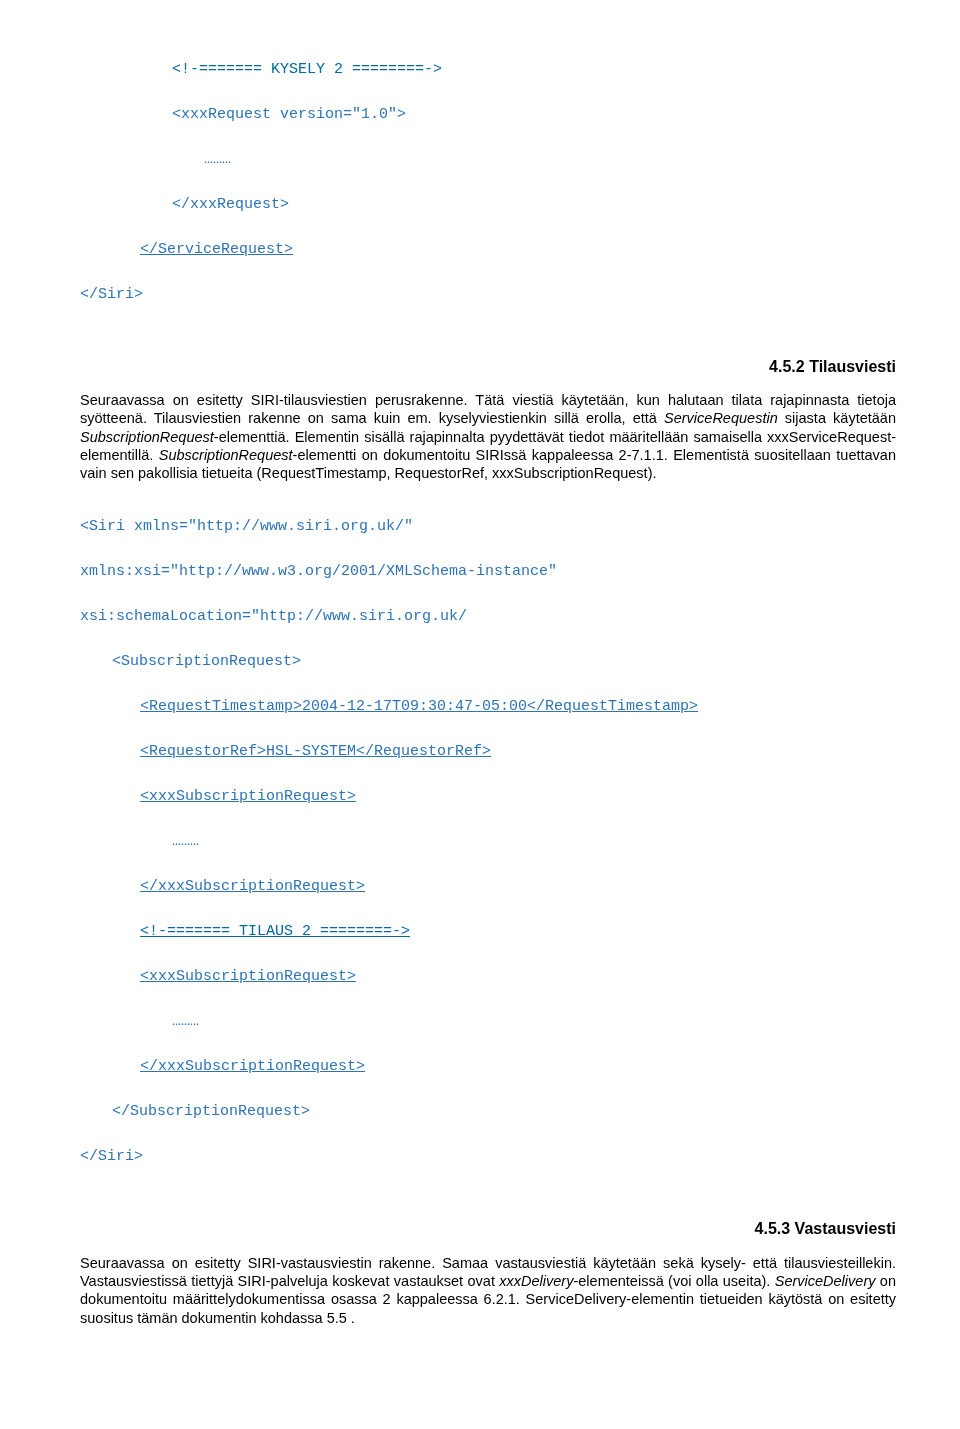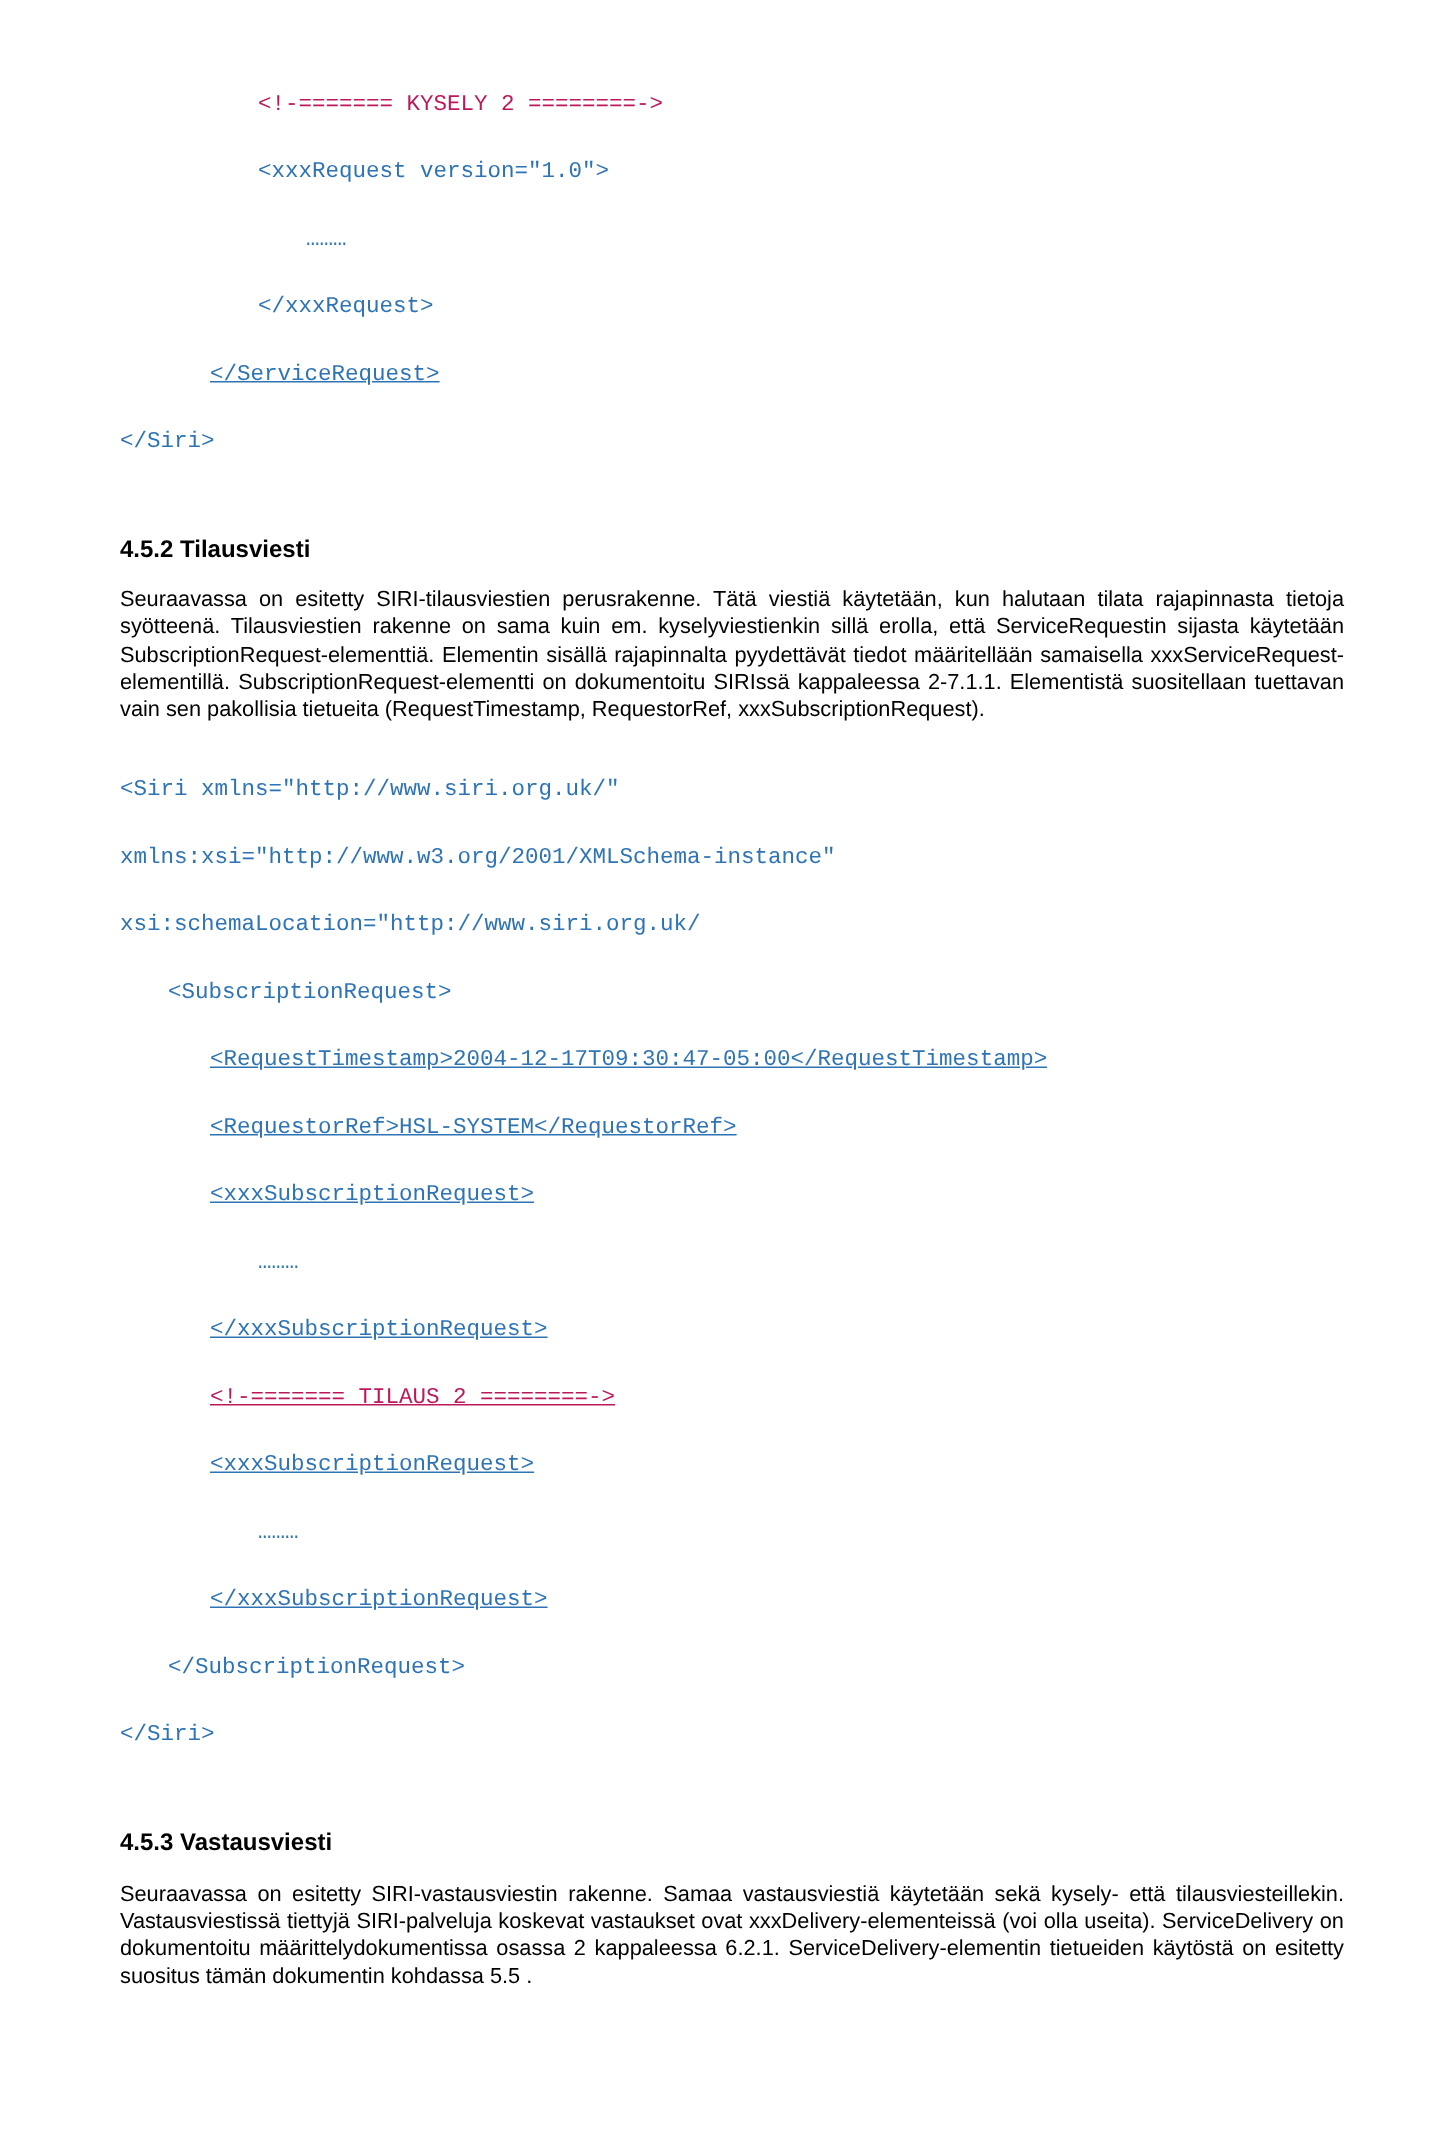--- a/index.html
+++ b/index.html
@@ -14,38 +14,39 @@
       box-sizing: border-box;
     }
     .code {
       font-family: "Courier New", Courier, monospace;
       font-size: 15px;
       color: #2e74b5;
       line-height: 1.5;
       white-space: pre;
     }
     .code .gray {
-      color: #be185d;
+      color: #0369a1;
     }
     .code .ind1 { padding-left: 60px; text-decoration: underline; }
     .code .ind2 { padding-left: 92px; }
     .code .ind3 { padding-left: 124px; }
     h3 {
       font-family: Arial, Helvetica, sans-serif;
       font-size: 16px;
       font-weight: bold;
       margin: 28px 0 14px 0;
+      text-align: right;
     }
     p {
       margin: 0 0 12px 0;
       text-align: justify;
       font-size: 14.5px;
       line-height: 1.25;
     }
-    .italic { }
+    .italic { font-style: italic; }
     .block { margin-bottom: 14px; }
   </style>
 </head>
 <body>
 
 <div class="code block">
 <div class="ind2 gray">&lt;!-======= KYSELY 2 ========-&gt;</div>
 <div class="ind2">&lt;xxxRequest version="1.0"&gt;</div>
 <div class="ind3">………</div>
 <div class="ind2">&lt;/xxxRequest&gt;</div>

